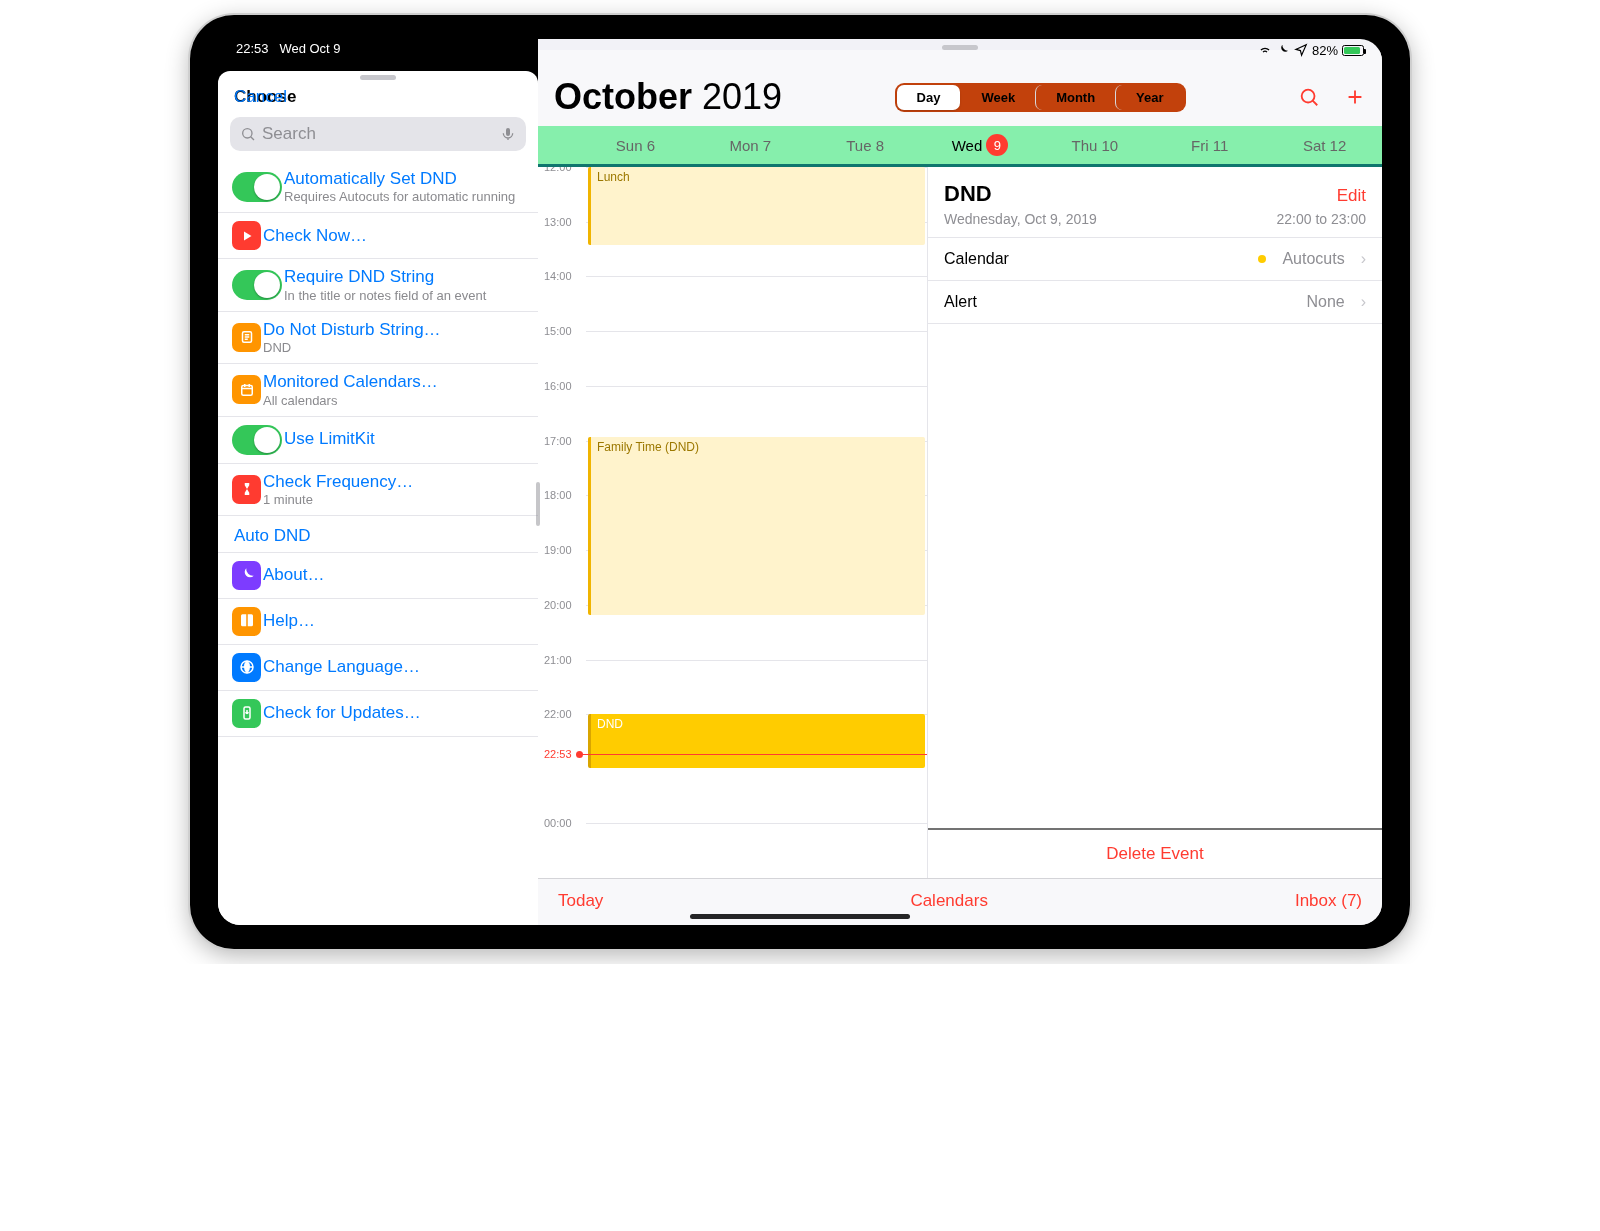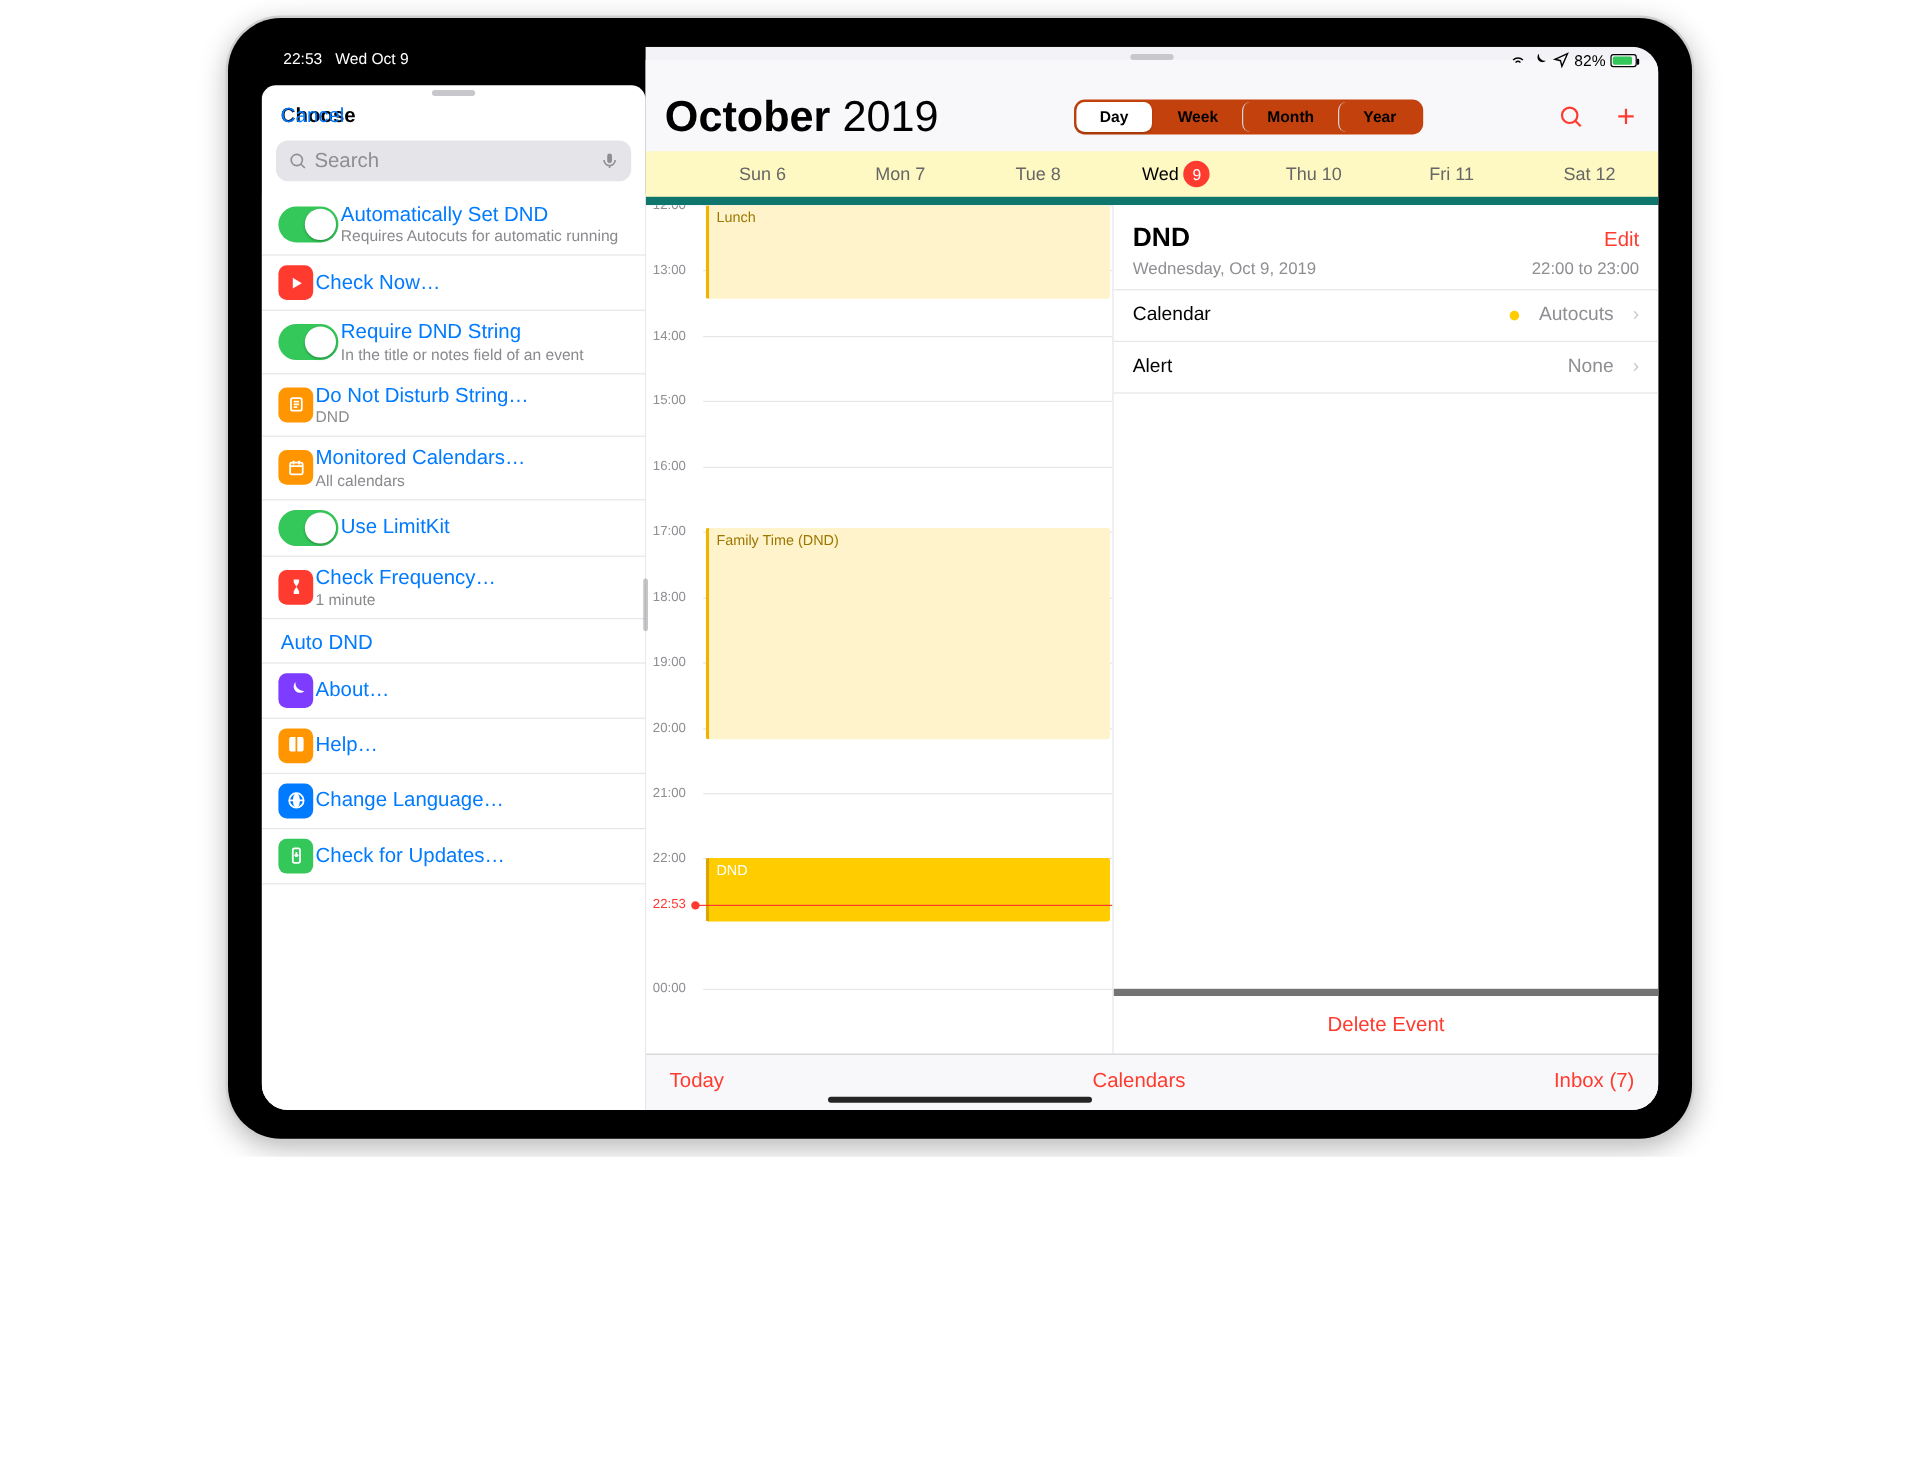--- a/index.html
+++ b/index.html
@@ -46,21 +46,21 @@
   .month-title { font-size:36px; font-weight:400; }
   .month-title b { font-weight:700; }
   .seg { margin-left:auto; margin-right:auto; display:flex; background:#c2410c; border-radius:9px; padding:2px;font-weight:bold; }
   .seg-item { font-size:13px; padding:5px 20px; border-radius:7px; color:#000; }
   .seg-item.active { background:#fff; box-shadow:0 1px 2px rgba(0,0,0,.15); }
   .seg-item + .seg-item { border-left:1px solid #d8d8dc; }
   .seg-item.active + .seg-item, .seg-item:has(+ .active) { border-left-color:transparent; }
   .r-icons { display:flex; gap:24px; color:#ff3b30; }
   .r-icons svg { width:22px; height:22px; }
 
-  .weekrow { display:flex; padding:8px 0 8px 40px; background:#fef9c3; border-bottom:7px solid #0f766e; }
+  .weekrow { display:flex; padding:8px 0 8px 40px; background:#86efac; border-bottom:3px solid #0f766e; }
   .weekrow > div { flex:1; text-align:center; font-size:15px; color:#666; display:flex; justify-content:center; align-items:center; gap:4px; }
   .weekrow .today-badge { background:#ff3b30; color:#fff; width:22px; height:22px; border-radius:50%; display:inline-flex; align-items:center; justify-content:center; font-size:13px; }
 
   
   .r-body { flex:1; display:flex; min-height:0; background:#fff; }
   .timeline { width:390px; position:relative; overflow:hidden; border-right:1px solid #e5e5ea; }
   .hourlabel { position:absolute; left:6px; transform:translateY(-50%); font-size:11px; color:#8e8e93; }
   .hourline { position:absolute; left:48px; right:0; height:1px; background:#e5e5ea; }
   .event { position:absolute; left:50px; right:2px; border-left:3px solid #f0b400; background:#fff3cc; border-radius:2px; padding:3px 6px; font-size:12px; color:#9c7800; overflow:hidden; }
   .event.sel { background:#ffcc00; color:#fff; border-left-color:#d9a500; font-weight:500; }
@@ -72,21 +72,21 @@
   .det-head { padding:14px 16px 10px; border-bottom:1px solid #e5e5ea; }
   .det-head-top { display:flex; justify-content:space-between; align-items:baseline; }
   .det-title { font-size:22px; font-weight:700; }
   .det-edit { color:#ff3b30; font-size:17px; }
   .det-sub { display:flex; justify-content:space-between; color:#8e8e93; font-size:14px; margin-top:4px; }
   .det-row { display:flex; justify-content:space-between; align-items:center; padding:12px 16px; border-bottom:1px solid #e5e5ea; font-size:16px; }
   .det-row .val { display:flex; align-items:center; gap:16px; color:#8e8e93; }
   .det-row .dot { width:8px; height:8px; border-radius:50%; background:#ffcc00; }
   .chev { color:#c7c7cc; }
   .det-spacer { flex:1; }
-  .det-delete { text-align:center; padding:14px; color:#ff3b30; font-size:17px; border-top:6px solid #737373; }
+  .det-delete { text-align:center; padding:14px; color:#ff3b30; font-size:17px; border-top:2px solid #737373; }
 
   .r-foot { display:flex; justify-content:space-between; padding:12px 20px 14px; border-top:1px solid #d4d4d8; color:#ff3b30; font-size:17px; background:#f8f8fa; }
   .homebar { position:absolute; bottom:6px; left:50%; transform:translateX(-50%); width:220px; height:5px; background:#000; border-radius:3px; opacity:.85; }
   .drag-handle { width:36px; height:5px; background:#c7c7cc; border-radius:3px; margin:6px auto 0; }
 
   .grabber { position:absolute; left:318px; top:50%; width:4px; height:44px; background:#8e8e93; border-radius:2px; opacity:.5; z-index:10; }
 </style>
 </head>
 <body>
 

